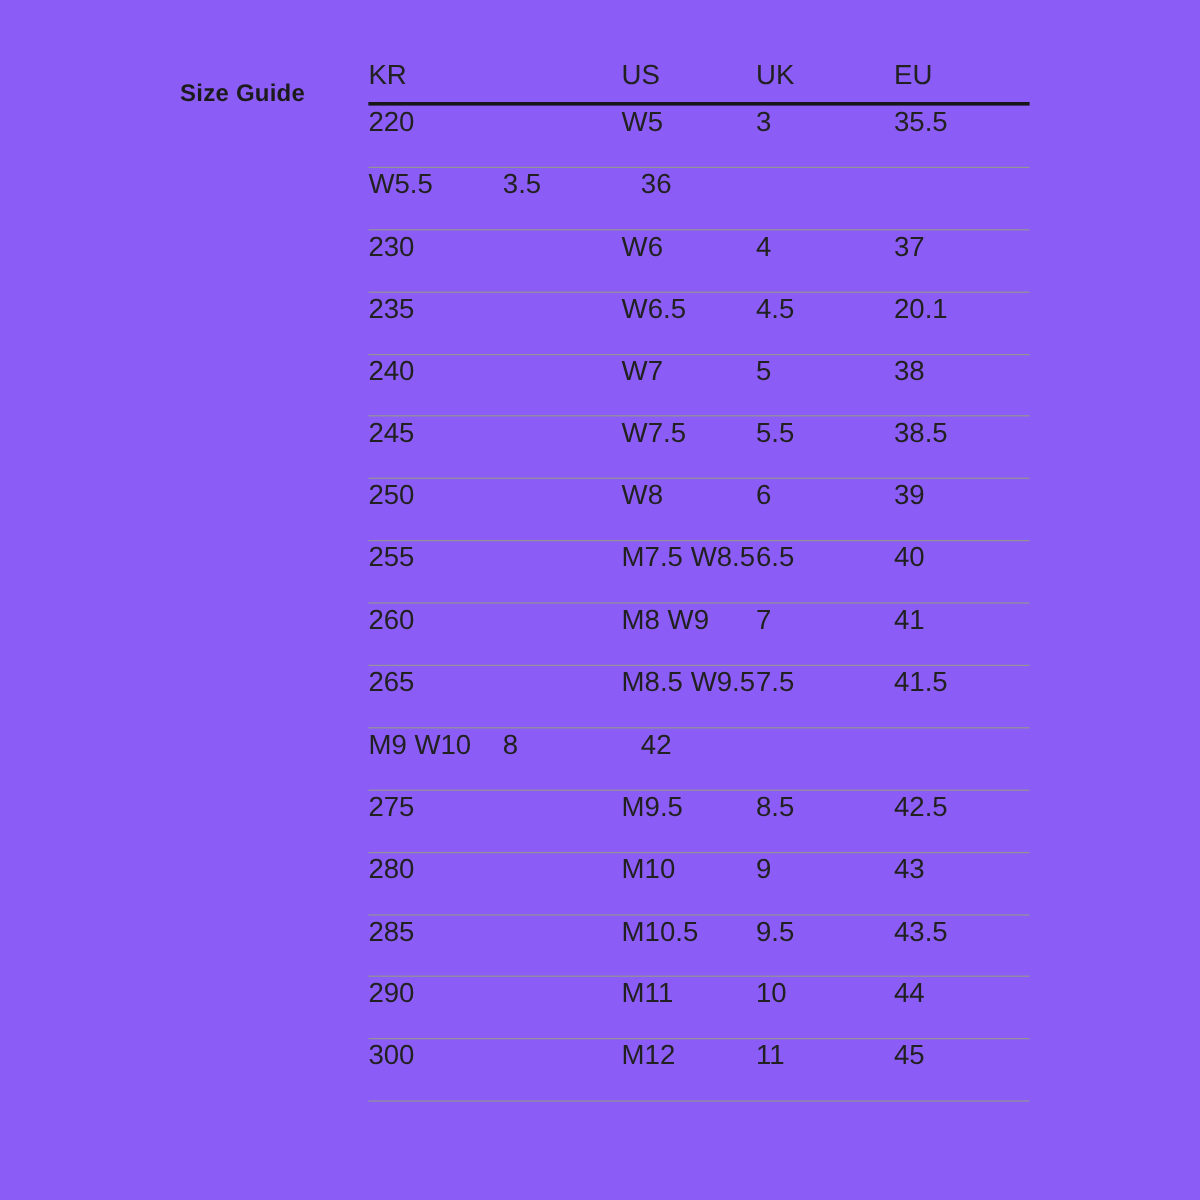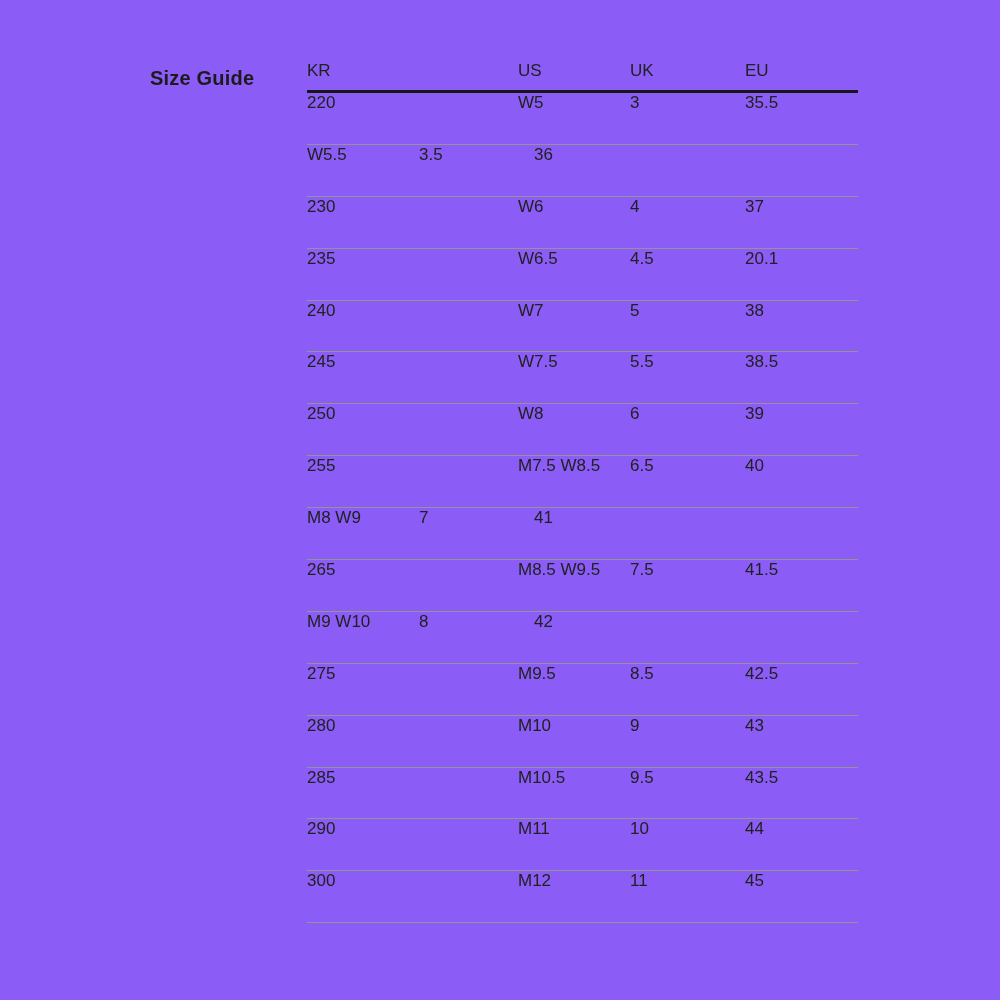--- a/index.html
+++ b/index.html
@@ -19,23 +19,23 @@
     position: absolute;
     left: 150px; top: 67px;
     font-size: 20px;
     font-weight: bold;
     color: #1b1b1b;
     letter-spacing: 0.2px;
     white-space: nowrap;
   }
   .size-table {
     position: absolute;
-    left: 307px; top: 61px;
+    left: 307px; top: 49px;
     width: 551px;
-    font-size: 17px;
+    font-size: 23px;
     color: #212121;
   }
   .thead {
     display: flex;
     align-items: flex-end;
     padding-bottom: 9px;
     border-bottom: 3px solid #171717;
   }
   .tbody .trow {
     display: flex;
@@ -105,20 +105,21 @@
           <div class="cell c2">6</div>
           <div class="cell c3">39</div>
         </div>
         <div class="trow">
           <div class="cell c0">255</div>
           <div class="cell c1">M7.5 W8.5</div>
           <div class="cell c2">6.5</div>
           <div class="cell c3">40</div>
         </div>
         <div class="trow">
+          <div class="cell c0">260</div>
           <div class="cell c1">M8 W9</div>
           <div class="cell c2">7</div>
           <div class="cell c3">41</div>
         </div>
         <div class="trow">
           <div class="cell c0">265</div>
           <div class="cell c1">M8.5 W9.5</div>
           <div class="cell c2">7.5</div>
           <div class="cell c3">41.5</div>
         </div>

